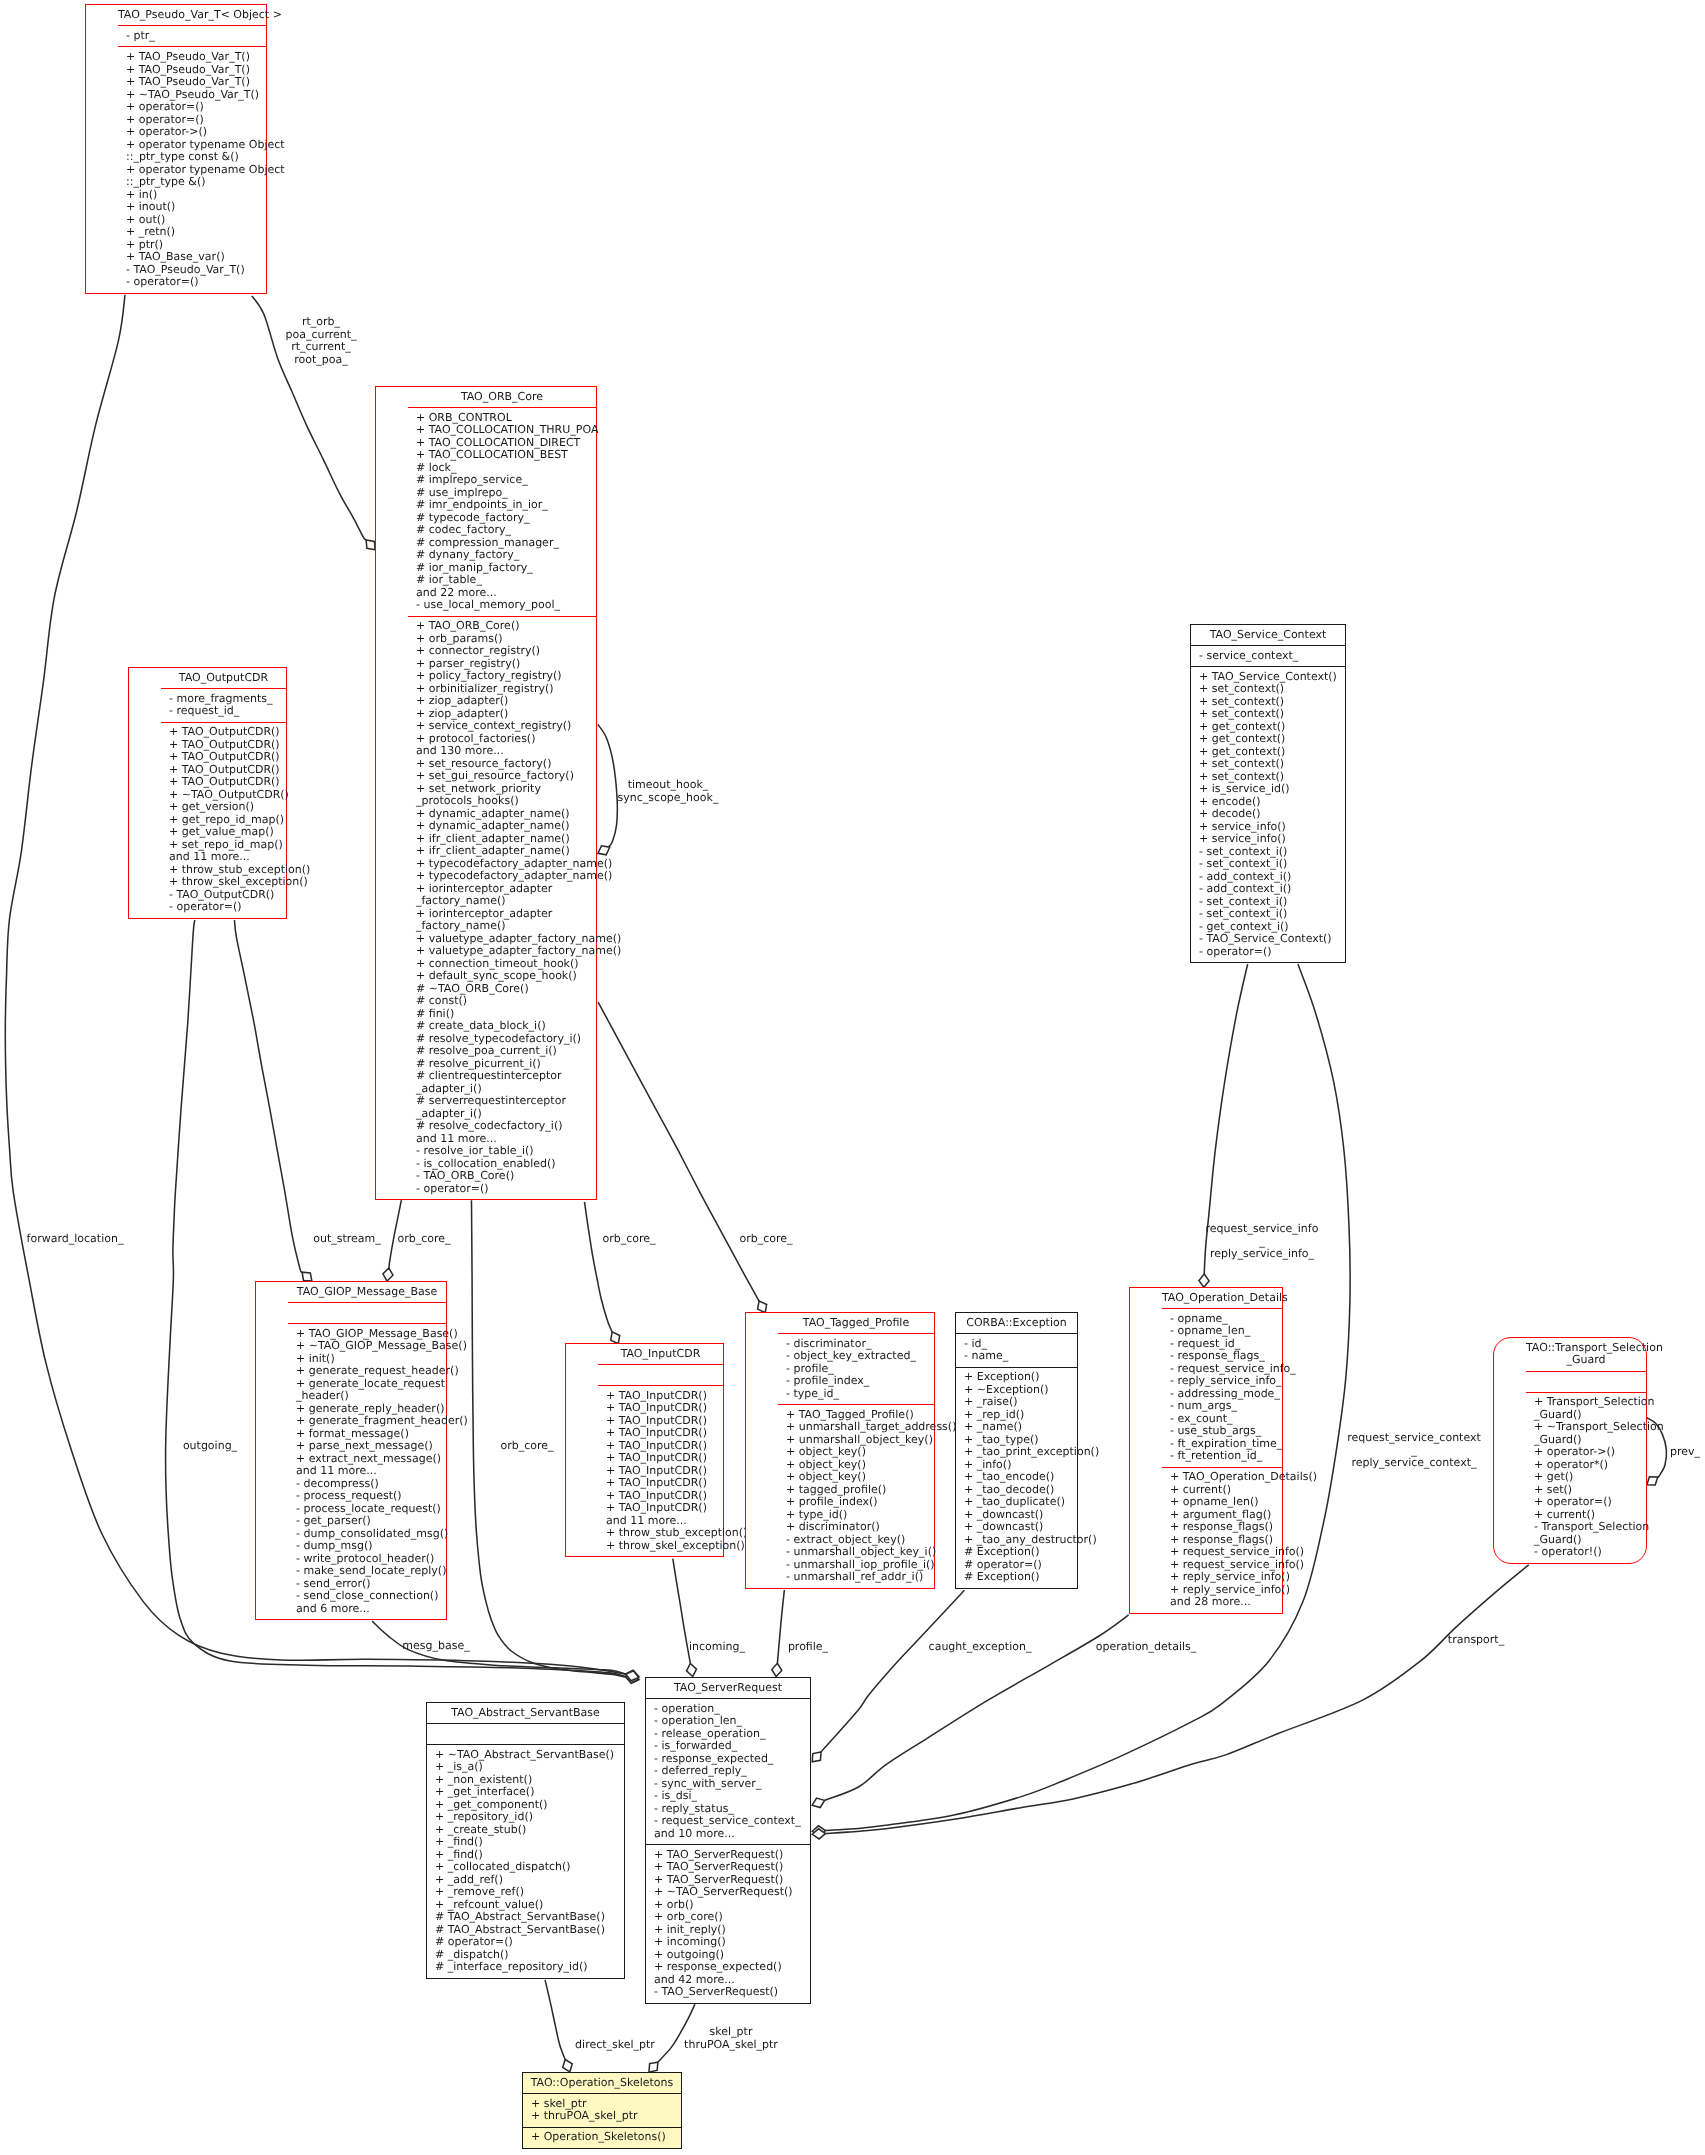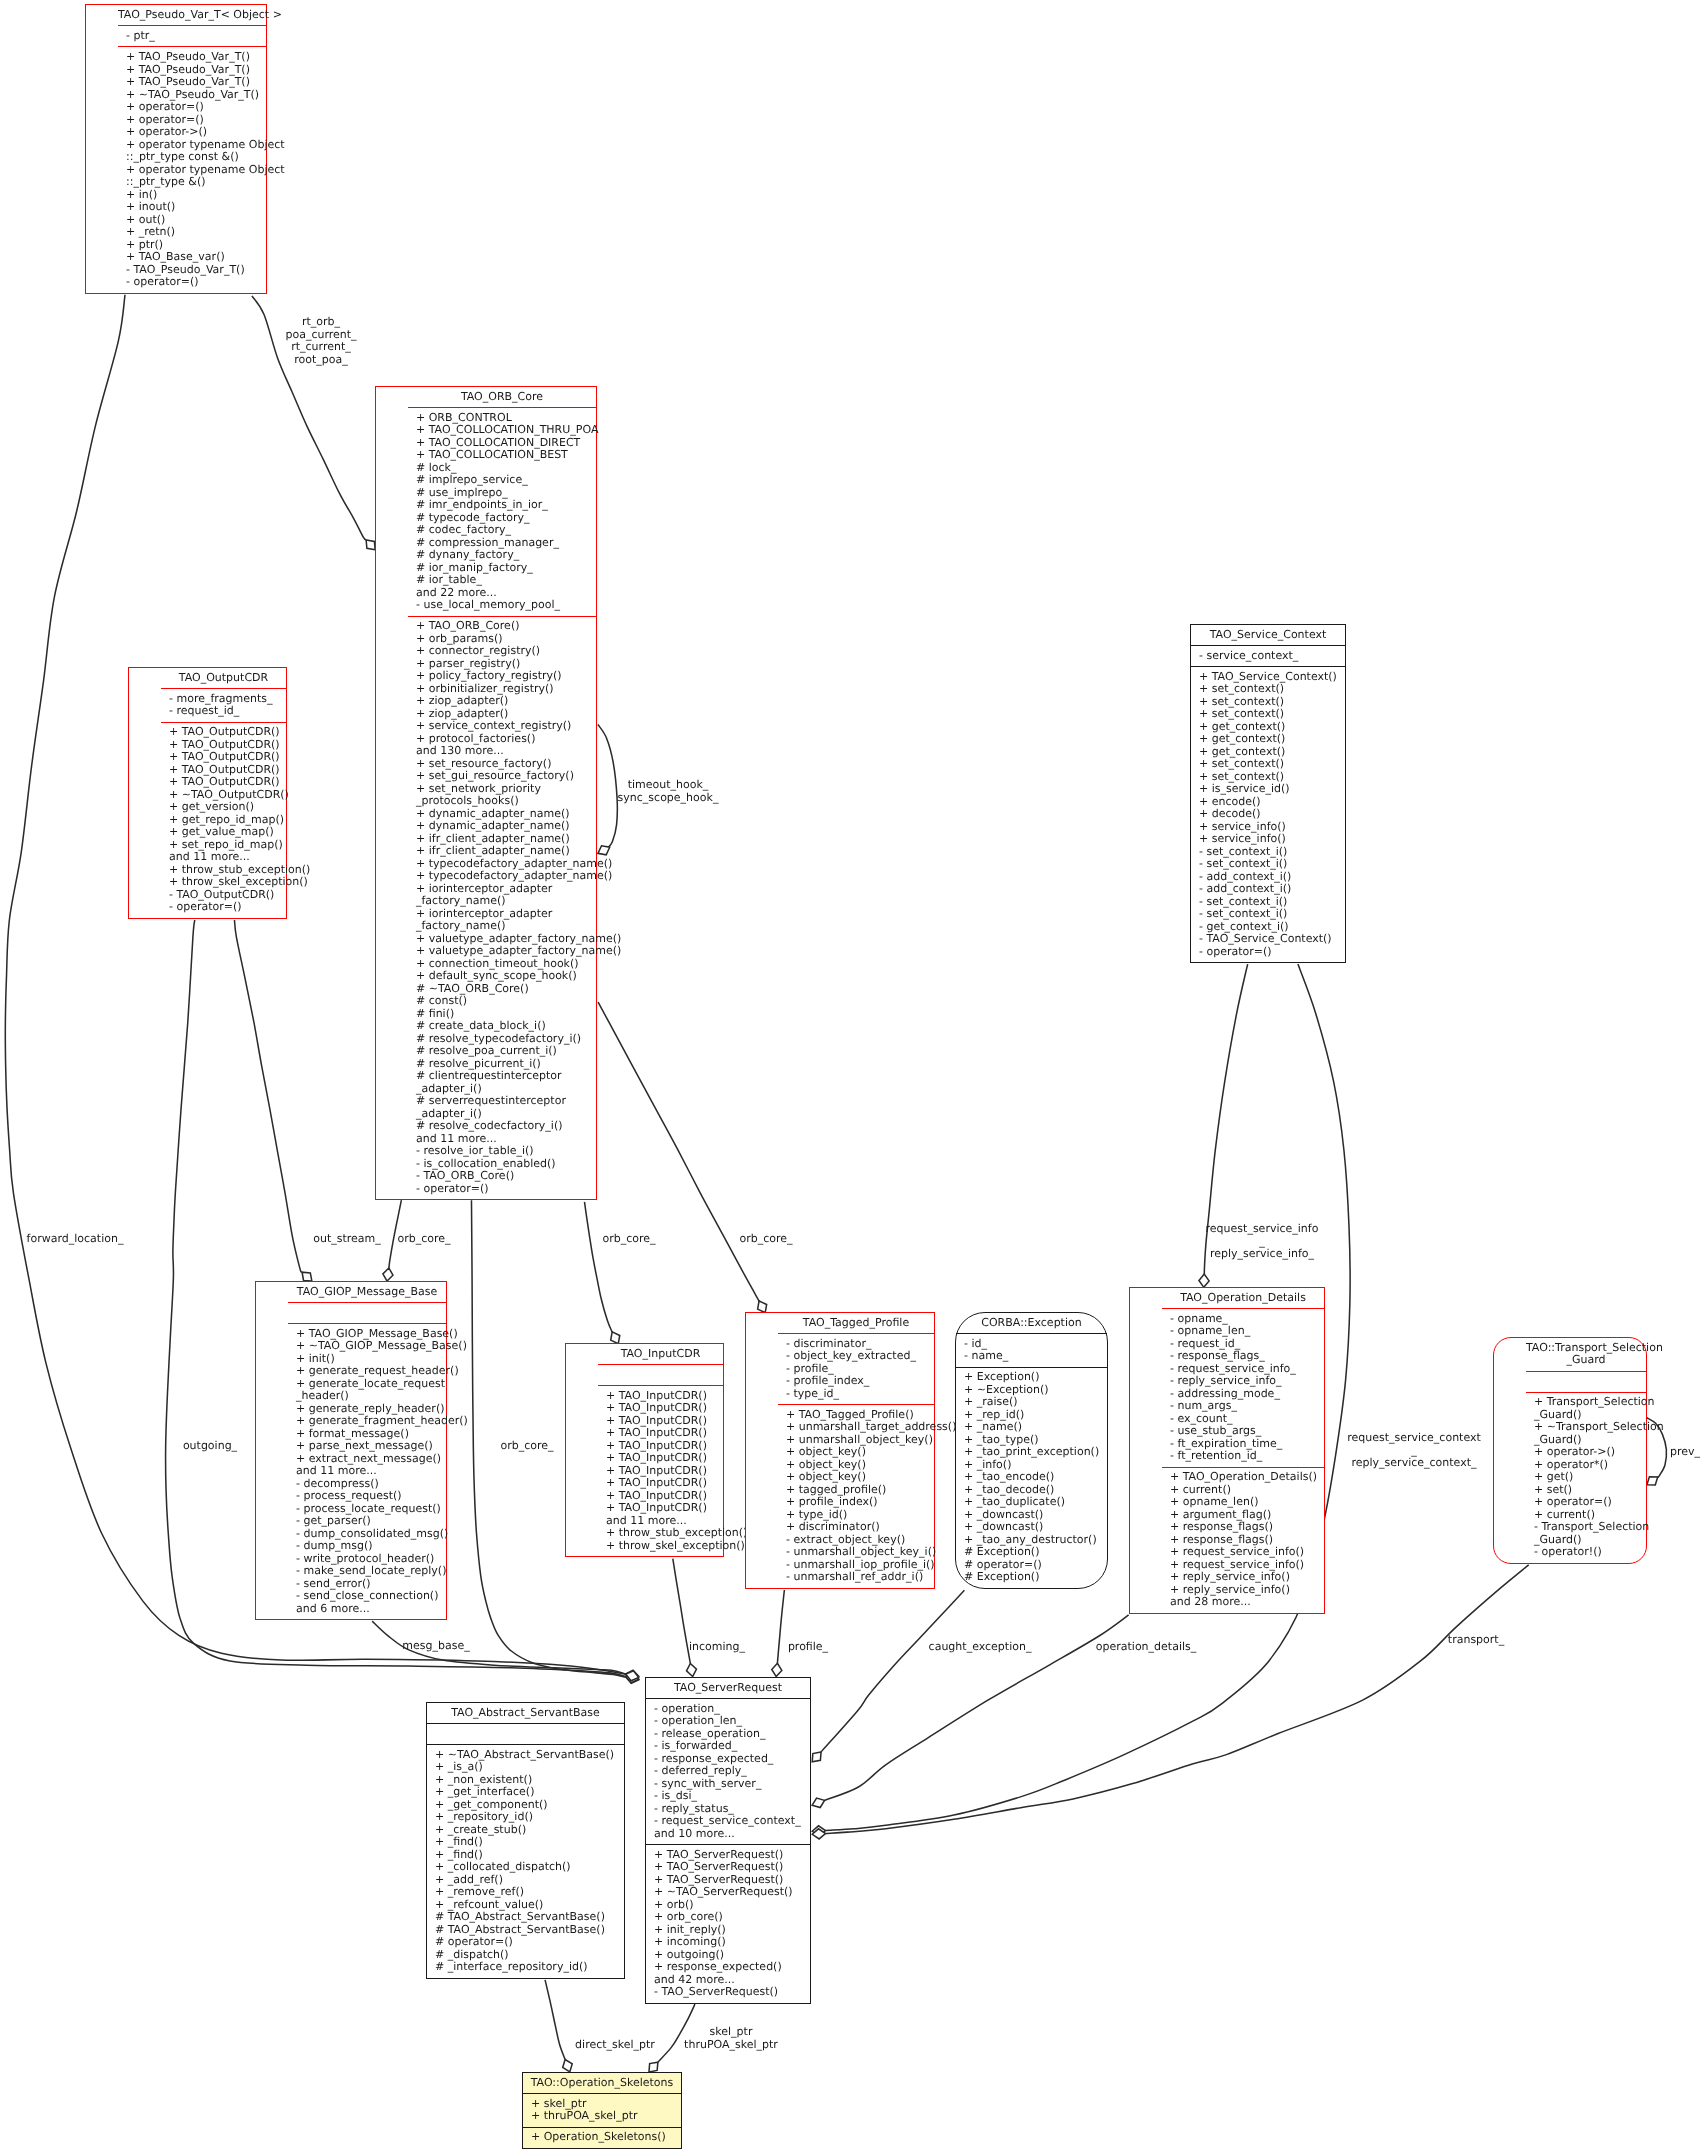--- a/index.html
+++ b/index.html
@@ -301,21 +301,21 @@
 <div class="row">+ tagged_profile()</div>
 <div class="row">+ profile_index()</div>
 <div class="row">+ type_id()</div>
 <div class="row">+ discriminator()</div>
 <div class="row">- extract_object_key()</div>
 <div class="row">- unmarshall_object_key_i()</div>
 <div class="row">- unmarshall_iop_profile_i()</div>
 <div class="row">- unmarshall_ref_addr_i()</div>
 </div>
 </div>
-<div class="node black" style="left:955px;top:1312px;width:153px;border-radius:30px;">
+<div class="node black" style="left:955px;top:1312px;width:123px;">
 <div class="sect ttl">
 <div class="row">CORBA::Exception</div>
 </div>
 <div class="sect sep-black">
 <div class="row">- id_</div>
 <div class="row">- name_</div>
 </div>
 <div class="sect sep-black">
 <div class="row">+ Exception()</div>
 <div class="row">+ ~Exception()</div>
@@ -329,21 +329,21 @@
 <div class="row">+ _tao_decode()</div>
 <div class="row">+ _tao_duplicate()</div>
 <div class="row">+ _downcast()</div>
 <div class="row">+ _downcast()</div>
 <div class="row">+ _tao_any_destructor()</div>
 <div class="row"># Exception()</div>
 <div class="row"># operator=()</div>
 <div class="row"># Exception()</div>
 </div>
 </div>
-<div class="node red" style="left:1129px;top:1287px;width:196px;">
+<div class="node red" style="left:1129px;top:1287px;width:154px;">
 <div class="sect ttl">
 <div class="row">TAO_Operation_Details</div>
 </div>
 <div class="sect sep-red">
 <div class="row">- opname_</div>
 <div class="row">- opname_len_</div>
 <div class="row">- request_id_</div>
 <div class="row">- response_flags_</div>
 <div class="row">- request_service_info_</div>
 <div class="row">- reply_service_info_</div>

